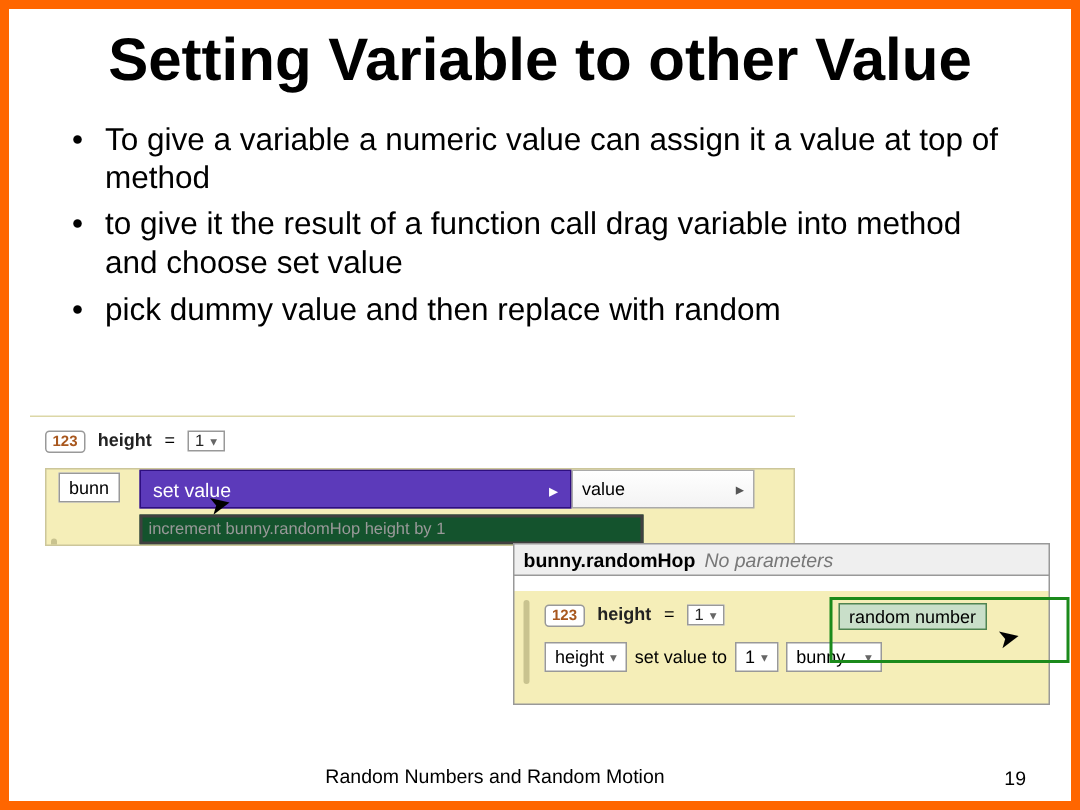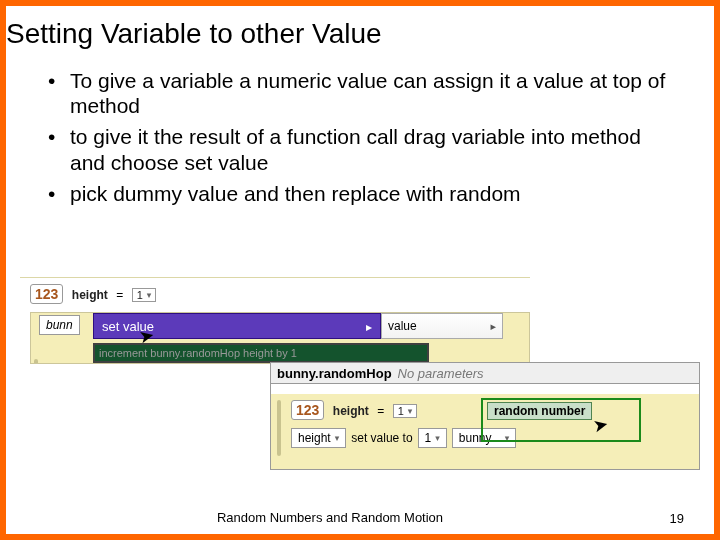--- a/index.html
+++ b/index.html
@@ -1,31 +1,31 @@
 <!DOCTYPE html>
 <html><head>
 <meta charset="utf-8">
 <style>
   * { box-sizing: border-box; margin: 0; padding: 0; }
   body { font-family: Arial, Helvetica, sans-serif; background: #fff; width: 720px; height: 540px; position: relative; }
   .frame { width: 720px; height: 540px; border: 6px solid #ff6600; background: #fff; position: relative; }
-  .title { text-align: left; font-size: 28px; font-weight: normal; margin-top: 12px; letter-spacing: 0; }
+  .title { text-align: center; font-size: 40px; font-weight: bold; margin-top: 12px; letter-spacing: 0; }
   .bullets { margin: 18px 36px 0 36px; font-size: 21px; line-height: 1.2; }
   .bullets li { margin-bottom: 6px; list-style: none; position: relative; padding-left: 28px; }
   .bullets li::before { content: "•"; position: absolute; left: 6px; top: 0; }
   .snips { position: absolute; left: 14px; right: 14px; top: 260px; bottom: 58px; }
   .snip1, .snip2 { position: absolute; }
   .snip1 { left: 0; top: 0; width: 510px; height: 100px; }
-  .snip2 { right: 0; top: 96px; width: 430px; height: 108px; }
+  .snip2 { right: 0; top: 96px; width: 358px; height: 108px; }
 
   
   .panel-yellow { background: #f5eeb8; border: 1px solid #ccc69a; }
   .snip1 .strip { position: absolute; left: 0; top: 0; width: 100%; height: 12px; background: #fff; border-bottom: 1px solid #dcd7a7; }
   .snip1 .row1 { position: absolute; left: 10px; top: 18px; height: 22px; }
-  .pill123 { display: inline-flex; align-items: center; border: 1px solid #999; border-radius: 3px; background: #fff; padding: 1px 4px; font-size: 14px; font-weight: bold; color: #a8571e; margin-right: 4px; }
+  .pill123 { display: inline-flex; align-items: center; border: 1px solid #999; border-radius: 3px; background: #fff; padding: 1px 4px; font-size: 10px; font-weight: bold; color: #a8571e; margin-right: 4px; }
   .pill123 span.n { color: #a8571e; }
   .varname { font-size: 12px; font-weight: bold; color: #222; }
   .eq { font-size: 12px; margin: 0 4px; }
   .valbox { border: 1px solid #999; background: #fff; padding: 0 4px; font-size: 11px; color: #222; display: inline-flex; align-items: center; }
   .chev { margin-left: 4px; font-size: 9px; color: #666; }
   .snip1 .row2wrap { position: absolute; left: 10px; top: 46px; right: 0; height: 52px; overflow: hidden; }
   .bun { border: 1px solid #999; background: #fff; font-size: 12px; padding: 2px 6px; display: inline-block; }
   .menu1 { position: absolute; left: 62px; top: 0; width: 288px; height: 26px; background: #5c3aba; color: #fff; display: flex; align-items: center; padding: 0 8px; font-size: 13px; border: 1px solid #2e0e80; }
   .menu1tri { position: absolute; right: 8px; top: 6px; color: #fff; font-size: 12px; }
   .cursor1 { position: absolute; left: 108px; top: 12px; font-size: 18px; color: #000; transform: rotate(-12deg); pointer-events: none; }
@@ -39,21 +39,21 @@
   .snip2 .titlebar { position: absolute; left: 0; top: 0; width: 100%; height: 22px; background: #efefef; border: 1px solid #999; font-size: 13px; display: flex; align-items: center; padding: 0 6px; }
   .snip2 .titlebar b { font-weight: bold; }
   .snip2 .titlebar i { font-style: italic; color: #777; margin-left: 6px; }
   .snip2 .stripe { position: absolute; left: 0; top: 22px; width: 100%; height: 10px; background: #fff; border-left: 1px solid #999; border-right: 1px solid #999; }
   .snip2 .ybody { position: absolute; left: 0; top: 32px; width: 100%; bottom: 0; background: #f5eeb8; border: 1px solid #999; border-top: 0; }
   .snip2 .row1 { position: absolute; left: 20px; top: 6px; }
   .snip2 .row2 { position: absolute; left: 20px; top: 34px; display: flex; align-items: center; gap: 5px; }
   .tile { background: #fff; border: 1px solid #999; font-size: 12px; padding: 2px 6px; display: inline-flex; align-items: center; }
   .tile .chev { margin-left: 4px; }
   .greenbox { position: absolute; left: 210px; top: 4px; width: 160px; height: 44px; border: 2px solid #1b8a1b; background: transparent; }
-  .rn { position: absolute; left: 216px; top: 8px; background: #c9dfc9; border: 1px solid #508450; font-size: 12px; font-weight: bold; padding: 1px 6px; }
+  .rn { position: absolute; left: 216px; top: 8px; background: #c9dfc9; border: 1px solid #508450; font-size: 12px; font-weight: normal; padding: 1px 6px; }
   .cursor2 { position: absolute; left: 322px; top: 20px; font-size: 18px; color: #000; transform: rotate(-12deg); pointer-events: none; }
   .more { background: #fff; border: 1px solid #999; font-size: 12px; padding: 2px 6px; display: inline-flex; align-items: center; }
   .snip2 .barL { position: absolute; left: 6px; top: 6px; width: 4px; height: 56px; background: #c9c38f; border-radius: 2px; }
 
   
   .footer { position: absolute; left: 0; right: 0; bottom: 8px; font-size: 13px; display: flex; align-items: flex-start; padding: 0 30px; }
   .footer .fl { width: 200px; text-align: left; }
   .footer .fc { flex: 1; text-align: center; line-height: 1.15; }
   .footer .fr { width: 60px; text-align: right; }
 </style>
@@ -79,21 +79,21 @@
           </span>
         <span class="varname">height</span>
         <span class="eq">=</span>
         <span class="valbox">
             <span>1</span>
             <span class="chev">▾</span>
           </span>
       </div>
       <div class="row2wrap panel-yellow">
         <div class="barL"></div>
-        <span class="bun" style="position:absolute;left:8px;top:2px;font-style:italic;">bunn</span>
+        <span class="bun" style="position:absolute;left:8px;top:2px;">bunn</span>
         <div class="menu1">
           <span>set value</span>
           <span class="menu1tri">▸</span>
         </div>
         <div class="cursor1">➤</div>
         <div class="sub1">
           <span>value</span>
           <span class="sub1tri">▸</span>
         </div>
         <div class="row3">increment bunny.randomHop height by 1</div>

